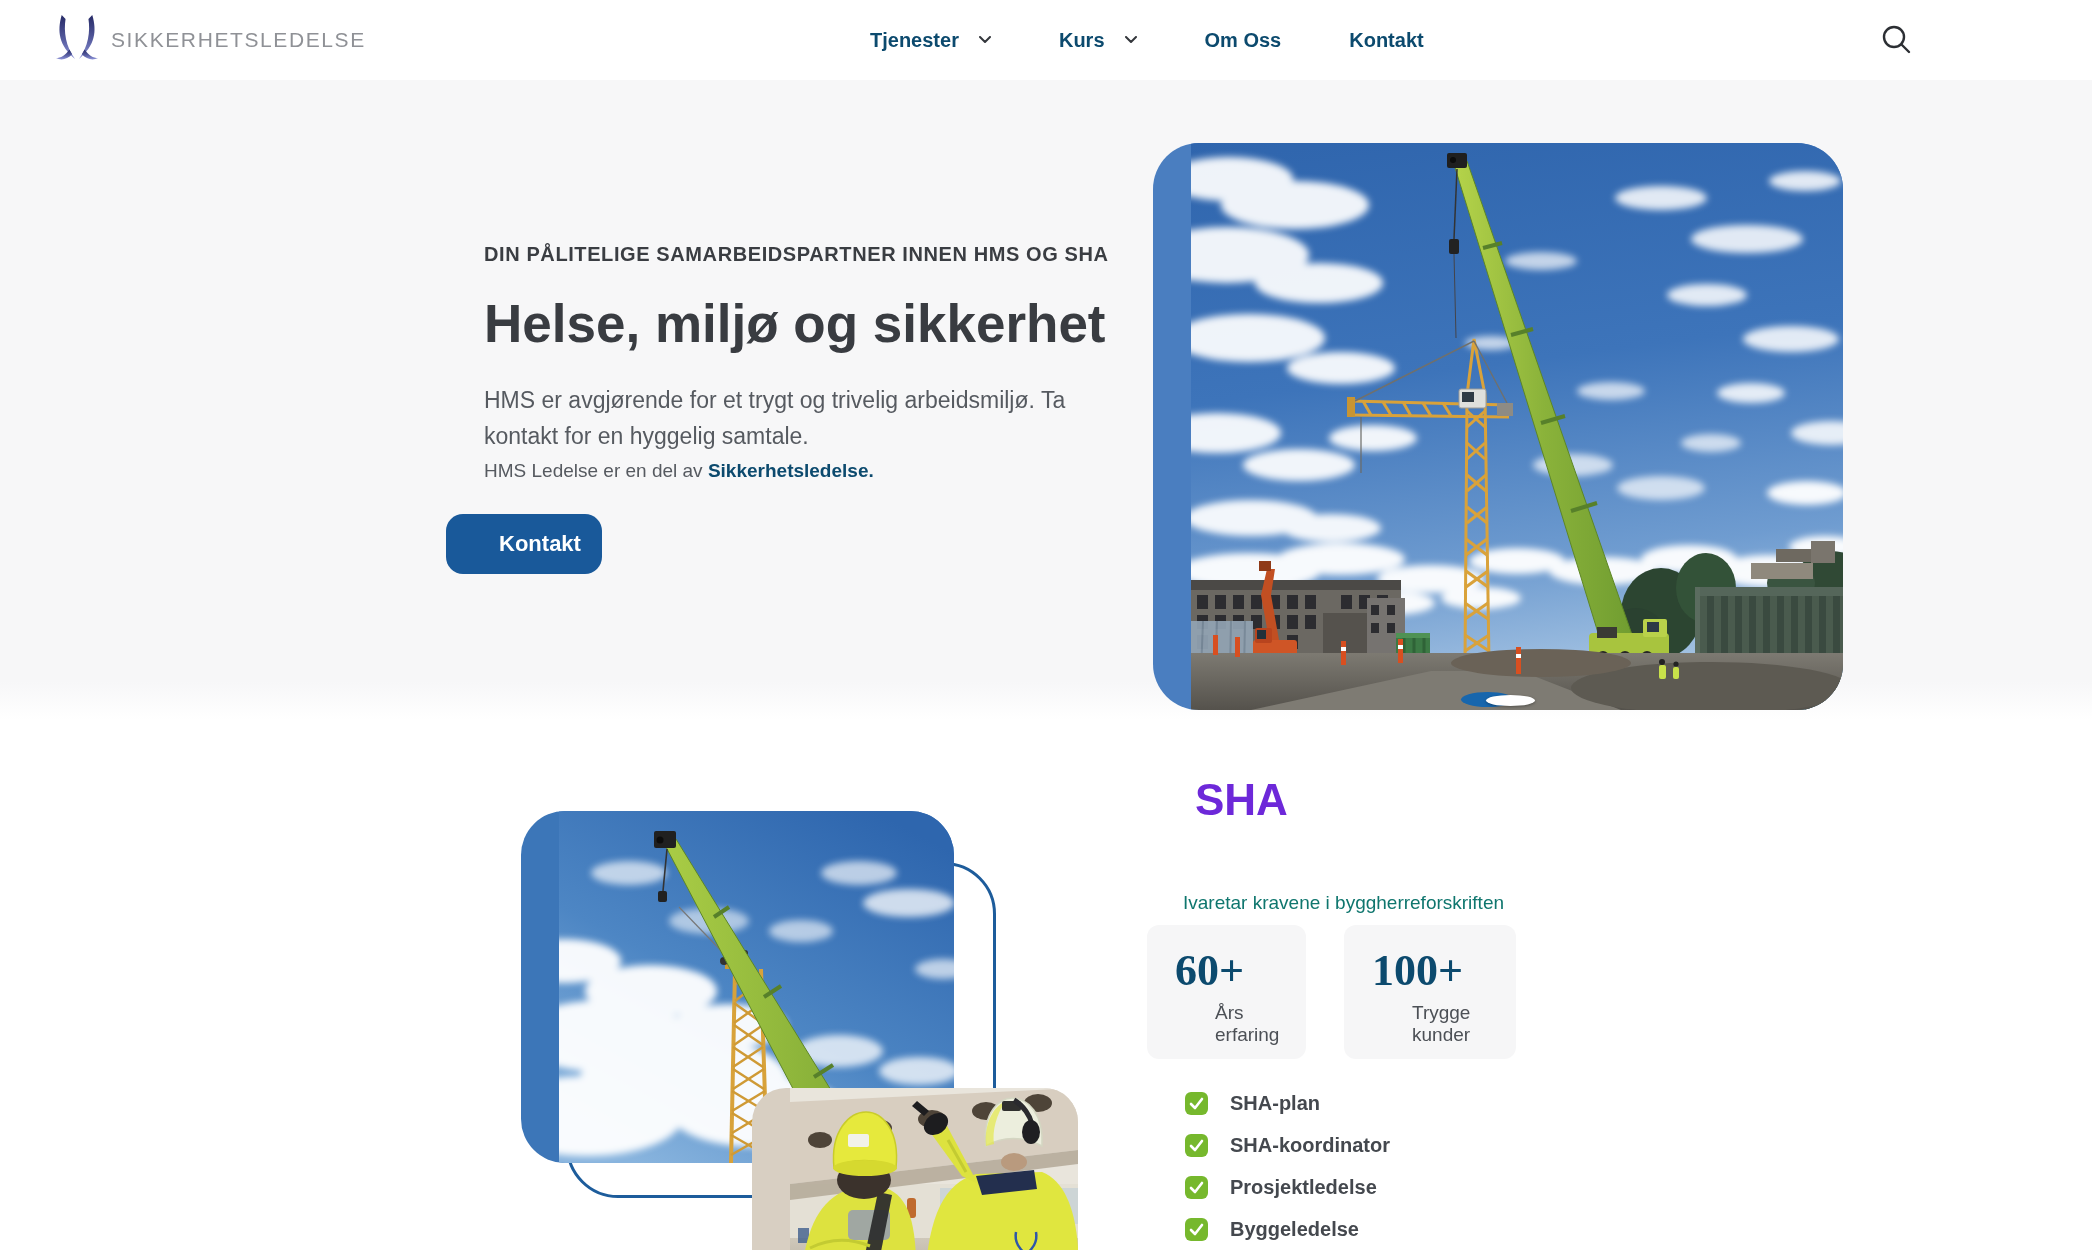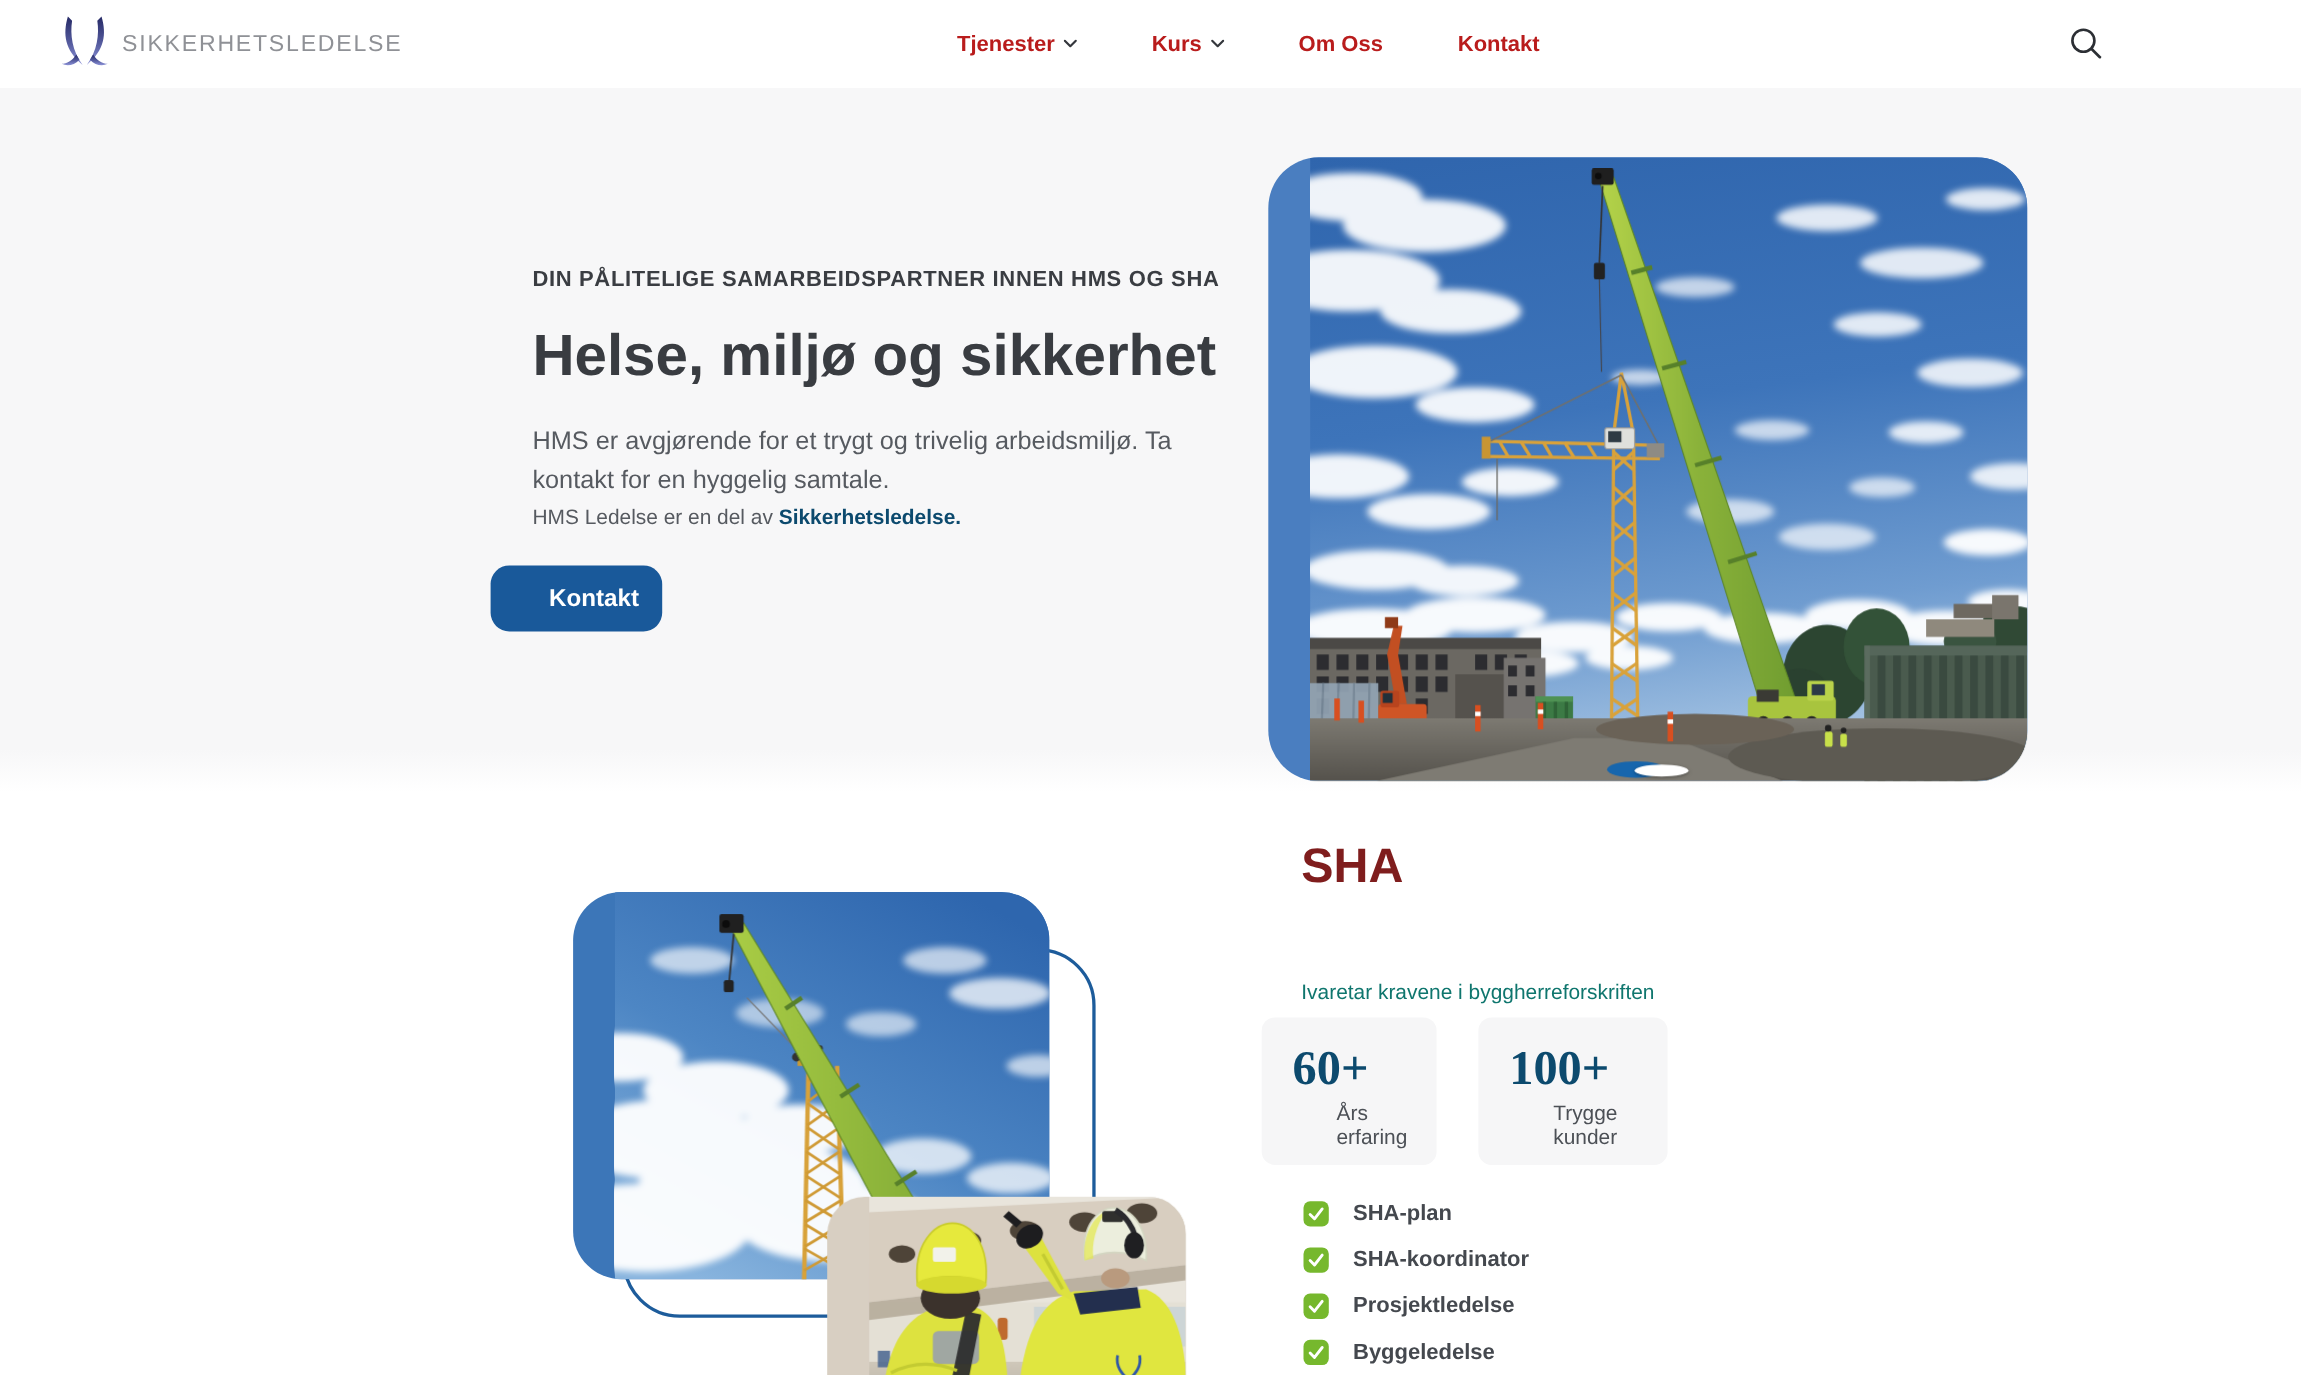--- a/index.html
+++ b/index.html
@@ -5,21 +5,21 @@
   html,body{margin:0;padding:0;background:#fff;}
   #page{position:relative;width:2092px;height:1250px;overflow:hidden;background:#fff;
         font-family:"Liberation Sans",sans-serif;}
   .abs{position:absolute;padding-left:38px;}
 
   
   #header{left:0;top:0;width:2092px;height:80px;background:#ffffff;z-index:10;}
   #logo{left:18px;top:0;height:80px;display:flex;align-items:center;gap:13px;cursor:pointer;}
   #logo-text{font-size:21px;font-weight:400;letter-spacing:1.6px;color:#8f9196;}
   #nav{left:832px;top:0;height:80px;display:flex;align-items:center;gap:68px;}
-  .nav-item{display:flex;align-items:center;gap:8px;font-size:20px;font-weight:700;color:#b91c1c;cursor:pointer;white-space:nowrap;}
+  .nav-item{display:flex;align-items:center;gap:20px;font-size:20px;font-weight:700;color:#0c4a6e;cursor:pointer;white-space:nowrap;}
   #search-btn{left:1840px;top:21px;width:38px;height:38px;display:flex;align-items:center;justify-content:center;cursor:pointer;}
 
   
   #hero-bg{left:0;top:80px;width:2092px;height:640px;
            background:linear-gradient(#f7f7f8 0 94%,#ffffff 100%);}
   #eyebrow{left:446px;top:243px;font-size:20px;font-weight:700;letter-spacing:.6px;color:#3a3d42;}
   #hero-title{left:446px;top:293px;font-size:53px;font-weight:700;color:#393c41;margin:0;}
   #hero-body{left:446px;top:382px;width:660px;font-size:23px;line-height:36px;color:#565a60;}
   #hero-partner{left:446px;top:460px;font-size:19px;color:#565a60;}
   #hero-partner b{color:#0c4a6e;cursor:pointer;}
@@ -29,21 +29,21 @@
   #hero-photo{left:1153px;top:143px;width:652px;height:567px;border-radius:46px;overflow:hidden;
               background:#4a7ec0;}
   .dot{border-radius:50%;cursor:pointer;z-index:6;}
   #dot-active{left:1461px;top:692px;width:15px;height:15px;background:#1766ad;}
   #dot-2{left:1486px;top:695px;width:11px;height:11px;background:#ffffff;box-shadow:0 1px 3px rgba(0,0,0,.35);}
 
   
   #blue-outline{left:566px;top:862px;width:386px;height:330px;border:3px solid #1d5c9b;border-radius:52px;z-index:1;}
   #photo-crane{left:521px;top:811px;width:395px;height:352px;border-radius:44px;overflow:hidden;z-index:2;background:#3c76b8;}
   #photo-workers{left:752px;top:1088px;width:288px;height:210px;border-radius:34px;overflow:hidden;z-index:3;background:#d8cfc2;}
-  #sha-title{left:1145px;top:763px;font-size:44px;font-weight:700;color:#7f1d1d;margin:0;}
+  #sha-title{left:1145px;top:763px;font-size:44px;font-weight:700;color:#6d28d9;margin:12px;}
   #sha-sub{left:1145px;top:892px;font-size:19px;color:#0f766e;}
   .stat-card{top:925px;height:134px;border-radius:12px;background:#f6f6f7;box-sizing:border-box;padding:24px 0 0 28px;}
   #stat-1{left:1147px;width:159px;}
   #stat-2{left:1344px;width:172px;}
   .stat-value{font-size:44px;font-weight:700;color:#0c4a6e;line-height:44px;font-family:Liberation Serif, serif;}
   .stat-label{margin-top:9px;font-size:19px;color:#4c5056;margin-left:40px;}
   #checklist{left:1147px;top:1092px;display:flex;flex-direction:column;gap:19px;}
   .check-row{display:flex;align-items:flex-start;gap:22px;height:23px;}
   .check-box{width:23px;height:23px;border-radius:6px;background:#76b82d;display:flex;align-items:center;justify-content:center;flex:0 0 auto;}
   .check-label{font-size:20px;font-weight:600;color:#44484e;}

